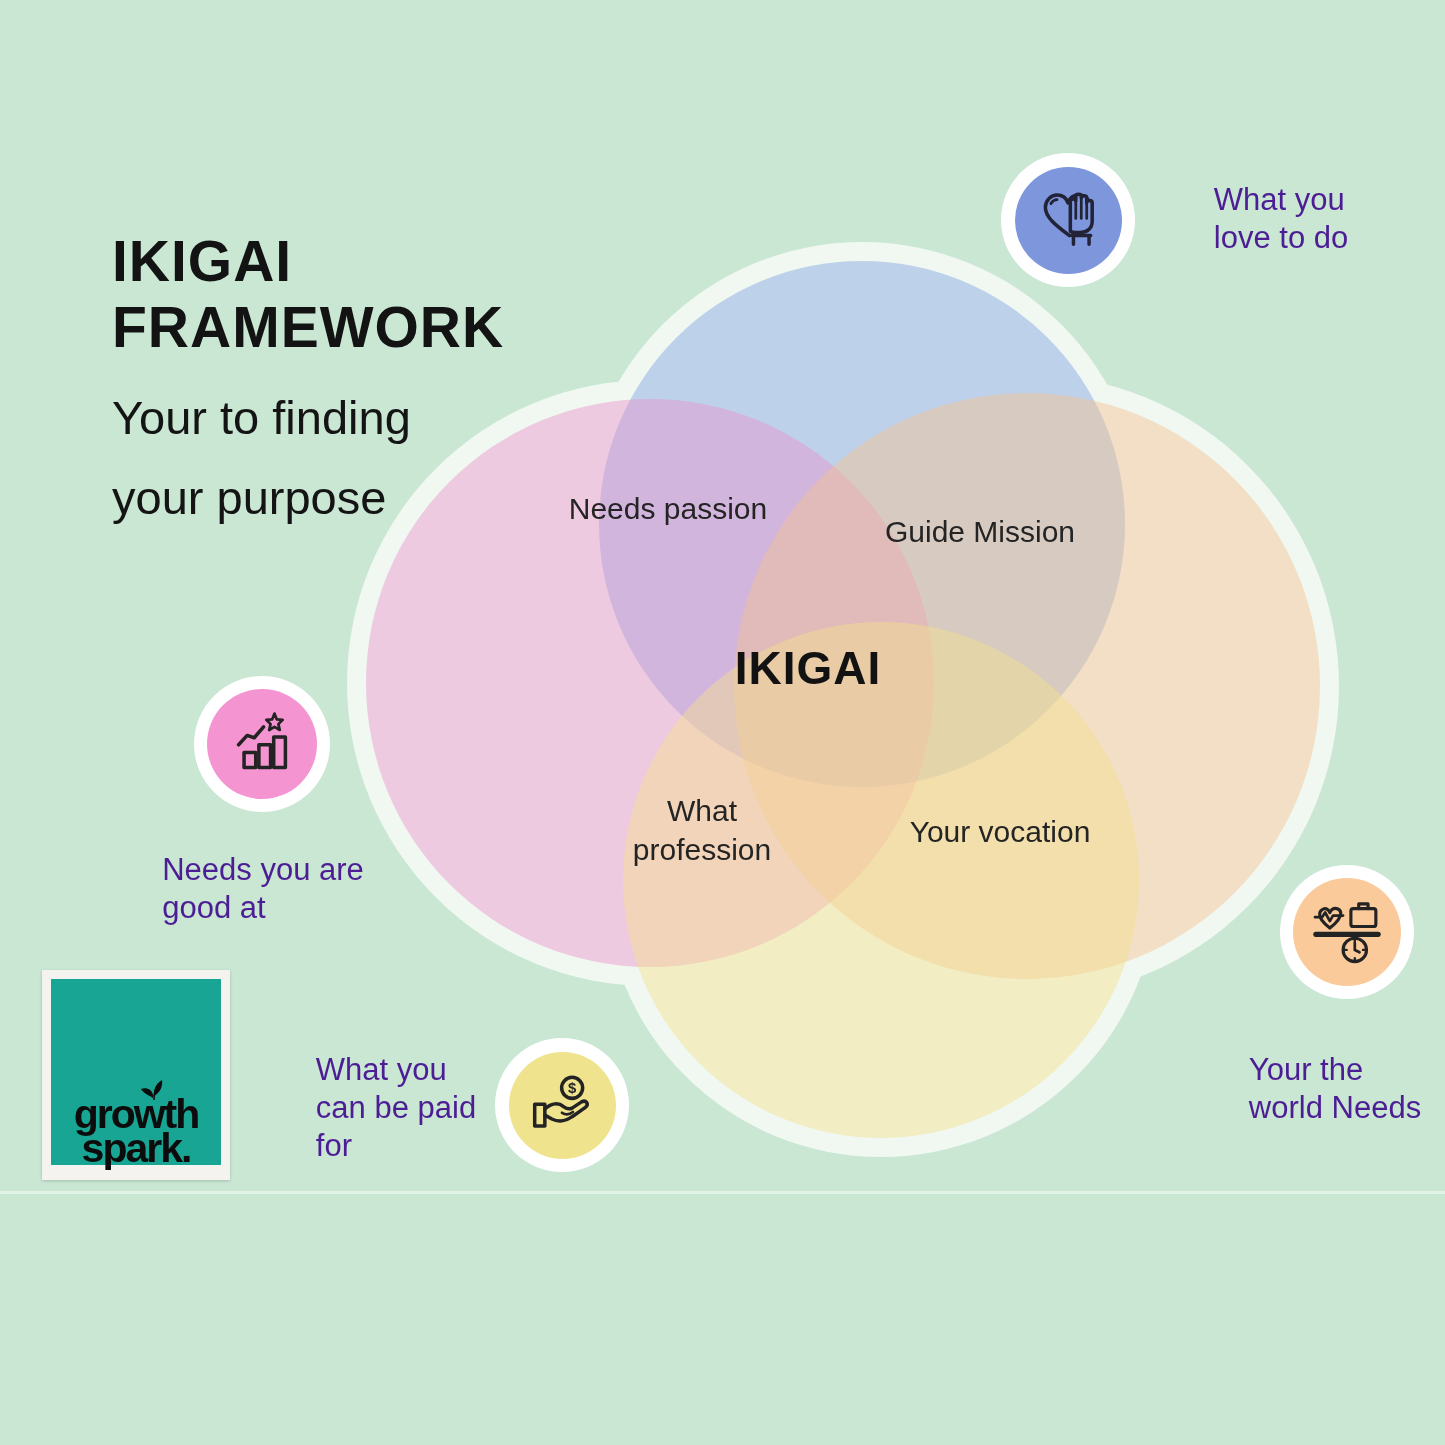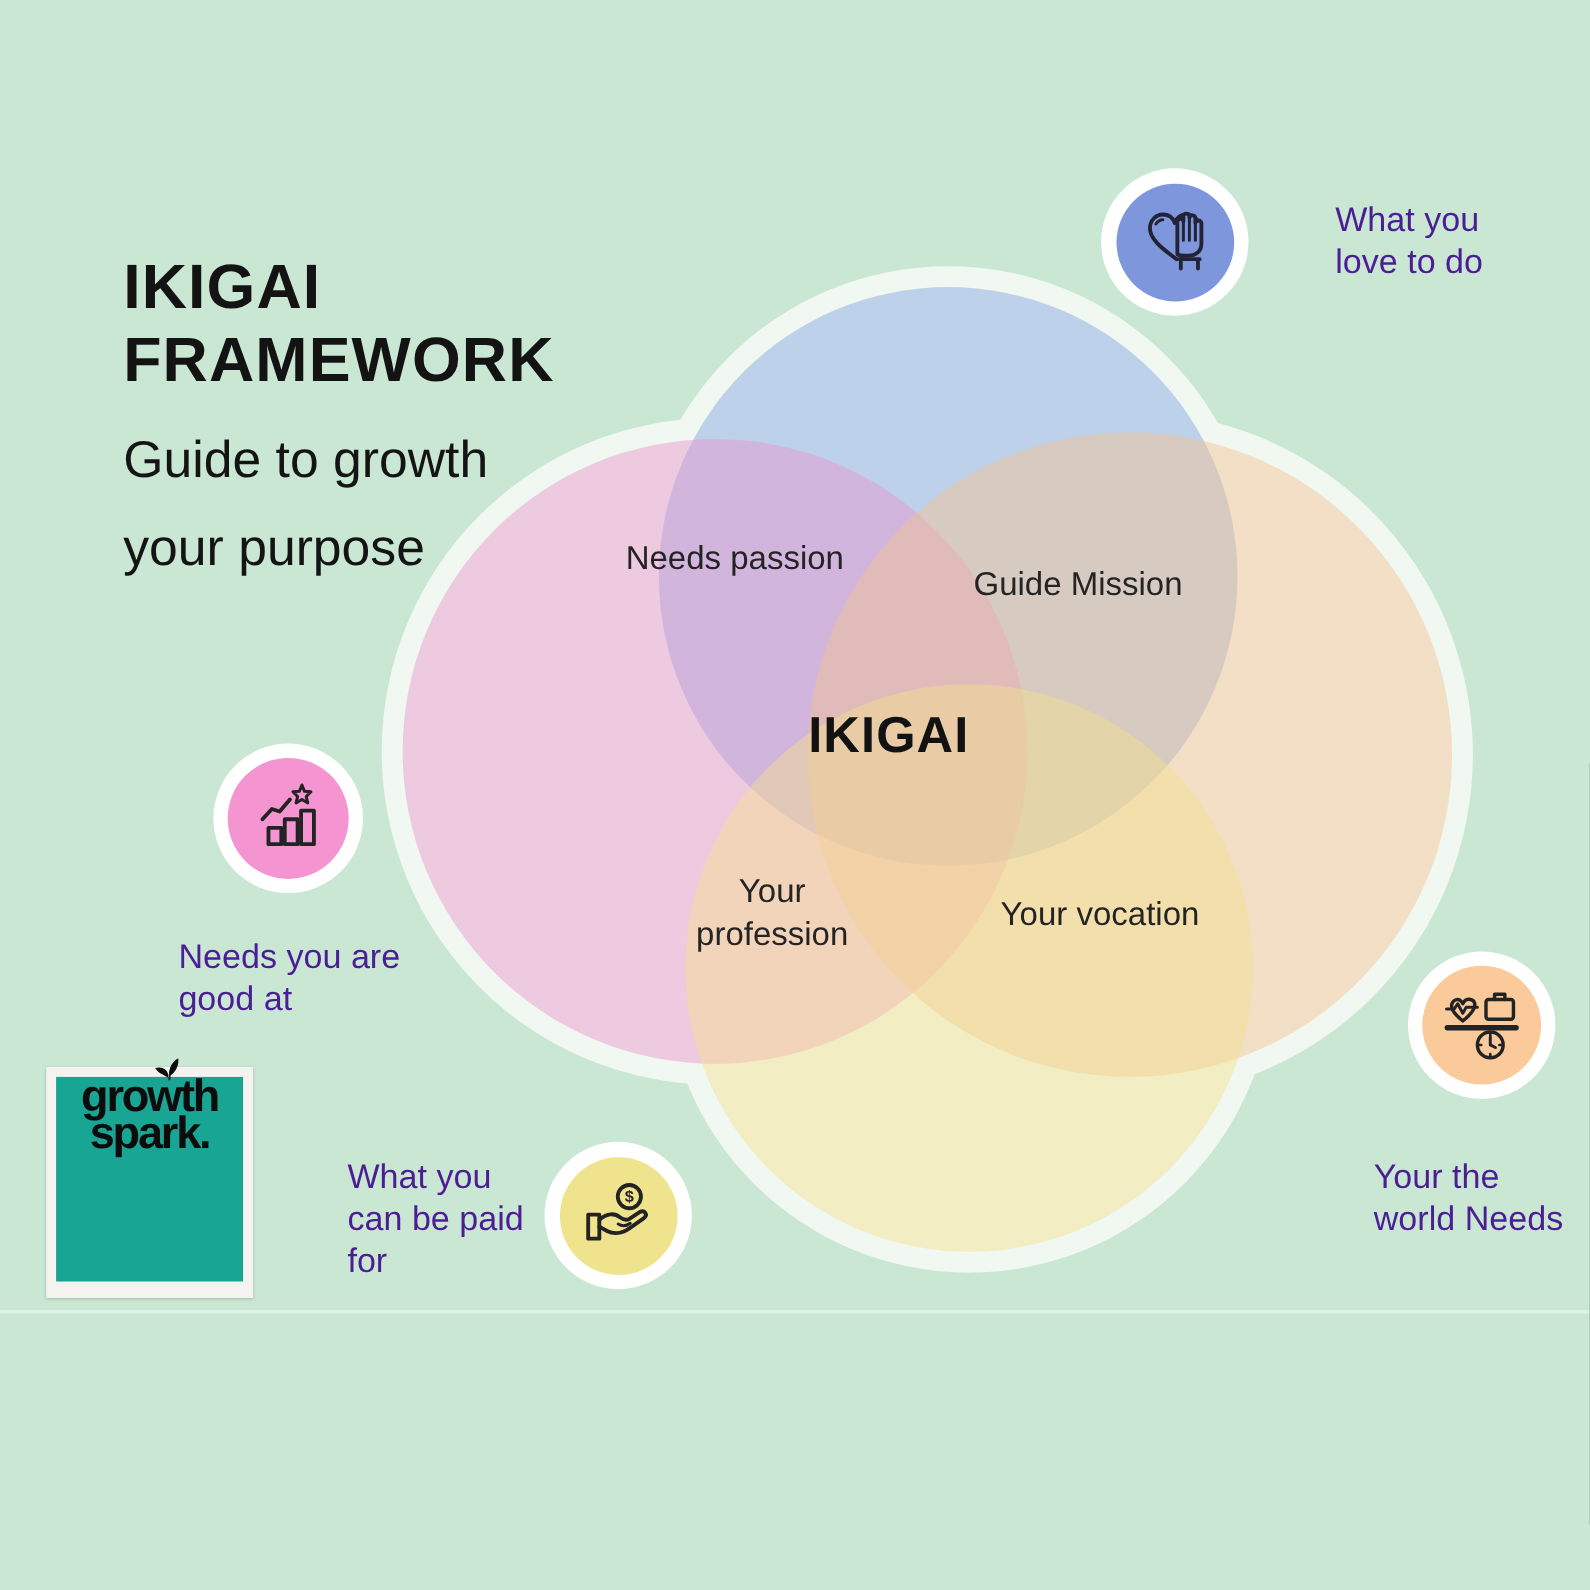--- a/index.html
+++ b/index.html
@@ -23,21 +23,21 @@
   .badge{transform:translate(-50%,-50%);border-radius:50%;background:#ffffff;
          display:flex;align-items:center;justify-content:center;}
   .badge-inner{border-radius:50%;display:flex;align-items:center;justify-content:center;}
   
   .caption{transform:translateX(-50%);font-size:31px;
            line-height:38px;color:#4c1d95;white-space:nowrap;}
   
   .logo-frame{left:42px;top:970px;width:188px;height:210px;background:#f4f3ef;
               box-shadow:0 1px 3px rgba(0,0,0,.18);padding:0;}
   .logo-inner{position:absolute;left:9px;top:9px;right:9px;bottom:15px;background:#19a593;
-              display:flex;flex-direction:column;align-items:center;justify-content:flex-start;}
+              display:flex;flex-direction:column;align-items:center;justify-content:flex-end;}
   .logo-word{font-weight:700;font-size:41px;line-height:34px;letter-spacing:-2px;
              color:#0c0c0c;text-align:center;position:relative;}
   .logo-leaf{position:absolute;left:66px;top:-20px;width:30px;height:24px;}
   .seam{left:0;top:1191px;width:1445px;height:3px;background:rgba(255,255,255,.45);}
 </style>
 </head>
 <body>
 
 <div class="canvas">
 
@@ -56,29 +56,29 @@
       <circle cx="1027" cy="686" r="293" fill="#f4c190" fill-opacity="0.45"></circle>
       <circle cx="881" cy="880" r="258" fill="#f4e08b" fill-opacity="0.45"></circle>
     </g>
   </svg>
 
   <div class="abs title">
     <div>IKIGAI</div>
     <div>FRAMEWORK</div>
   </div>
   <div class="abs subtitle">
-    <div>Guide to growth</div>
+    <div>Your to finding</div>
     <div>your purpose</div>
   </div>
 
   <div class="abs region-label" style="left:668px;top:508px;">Needs passion</div>
   <div class="abs region-label" style="left:980px;top:531px;">Guide Mission</div>
   <div class="abs center-label" style="left:808px;top:668px;">IKIGAI</div>
   <div class="abs region-label" style="left:702px;top:830px;">
-    <div>Your</div>
+    <div>What</div>
     <div>profession</div>
   </div>
   <div class="abs region-label" style="left:1000px;top:831px;">Your vocation</div>
 
   <div class="abs badge" style="left:1068px;top:220px;width:134px;height:134px;">
     <div class="badge-inner" style="width:107px;height:107px;background:#7d96dc;">
       <svg width="78" height="78" viewBox="0 0 100 100">
         <g fill="none" stroke="#222336" stroke-width="4.5" stroke-linecap="round" stroke-linejoin="round">
           <path d="M52 70 C33 56 21 46 21 34 C21 25 28 18 36 18 C43 18 48 22 50 28 C52 22 57 18 64 18 C72 18 79 25 79 34 C79 39 77 44 73 49"></path>
           <path d="M28 29 C30 26 33 24 36 24" stroke-width="3.5"></path>

